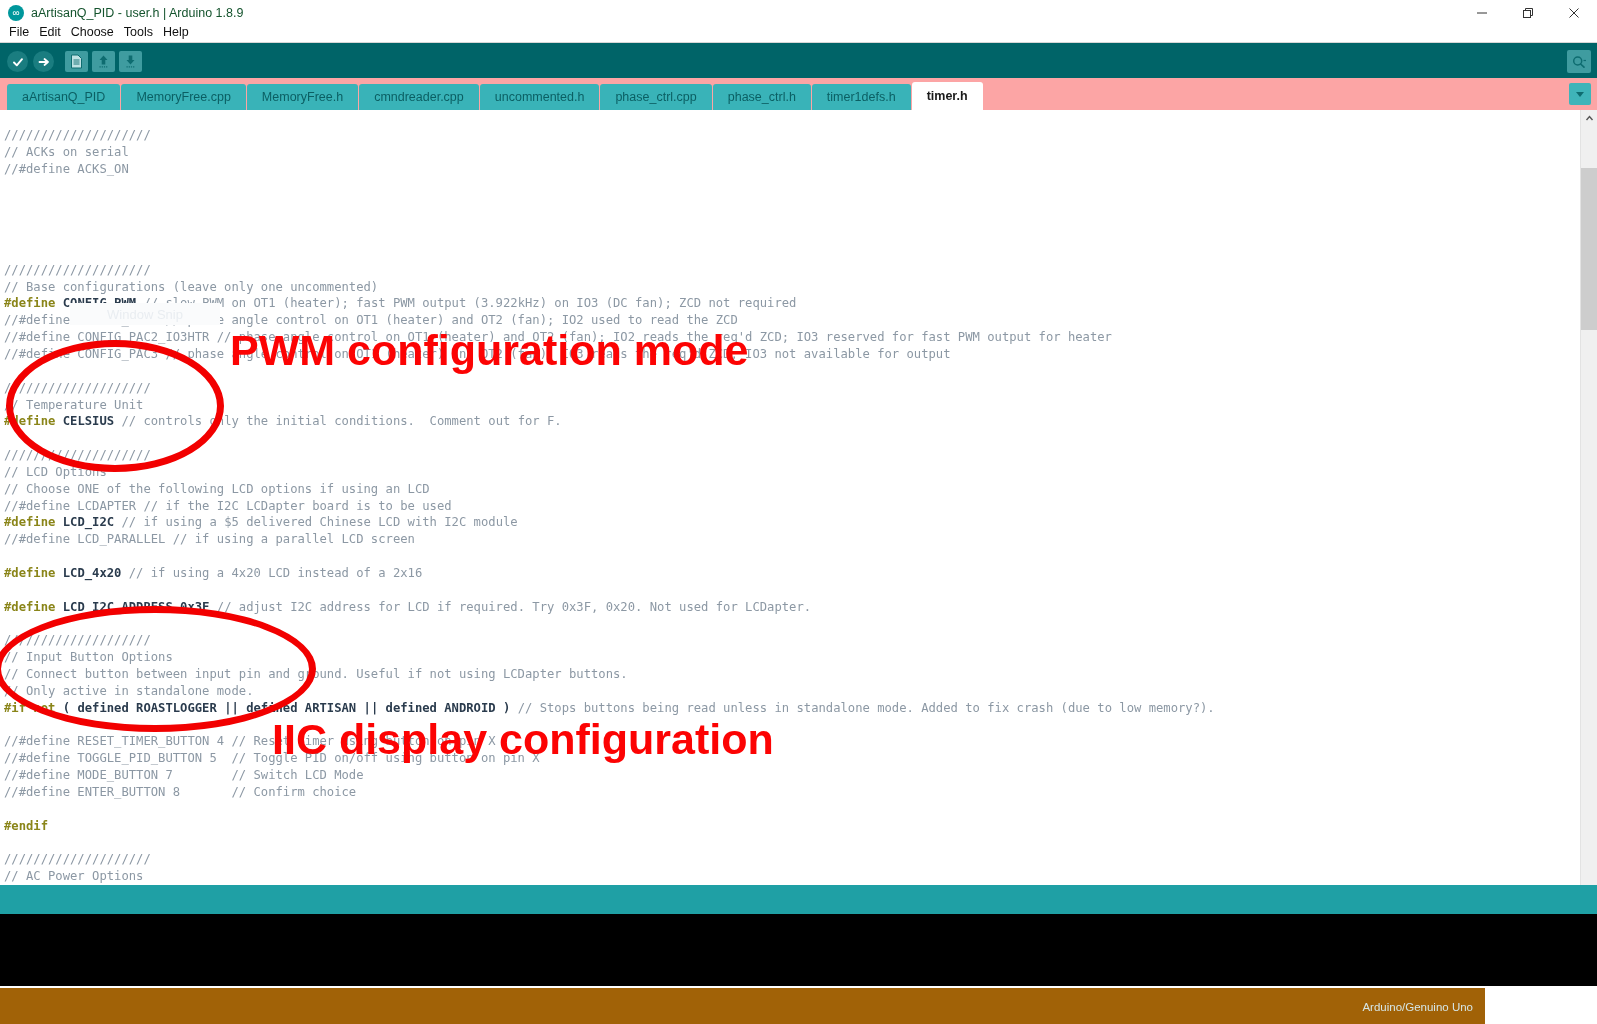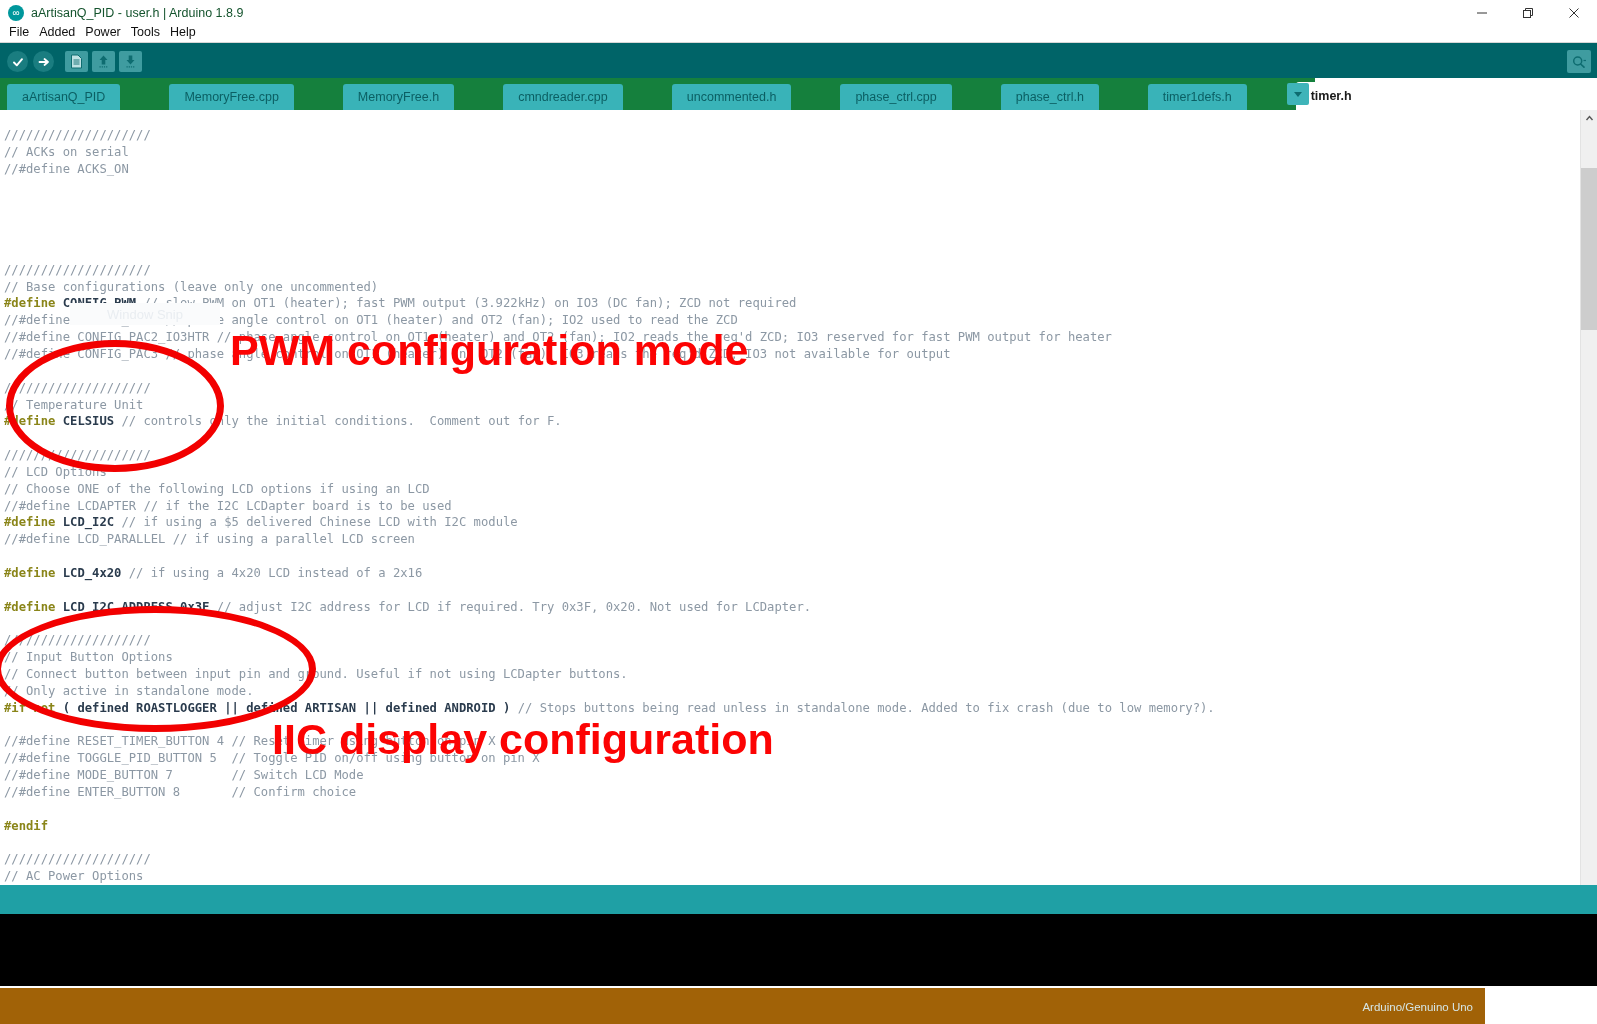--- a/index.html
+++ b/index.html
@@ -81,23 +81,23 @@
   #tb-open   { left: 92px; }
   #tb-save   { left: 119px; }
   #tb-serial {
     position: absolute; right: 6px; top: 7px; width: 24px; height: 23px;
     border-radius: 2px; background: #3f9ca0;
     display: flex; align-items: center; justify-content: center;
   }
 
   
   #tabbar {
-    position: absolute; left: 0; top: 78px; width: 1315px; height: 32px;
-    background: #15803d;
-    display: flex; align-items: flex-end; gap: 48px;
+    position: absolute; left: 0; top: 78px; width: 1597px; height: 32px;
+    background: #fca5a5;
+    display: flex; align-items: flex-end;
   }
   .tab {
     height: 26px; margin-right: 1px;
     padding: 0 15px;
     display: flex; align-items: center; justify-content: center;
     background: #39b3b8;
     color: #0b5f63;
     font-size: 12.5px;
     border-radius: 3px 3px 0 0;
     white-space: nowrap;
@@ -229,22 +229,22 @@
 </div>
 <div class="winbtn" id="btn-close">
   <svg width="12" height="12" viewBox="0 0 12 12">
     <line x1="1.5" y1="1.5" x2="10.5" y2="10.5" stroke="#333" stroke-width="1"></line>
     <line x1="10.5" y1="1.5" x2="1.5" y2="10.5" stroke="#333" stroke-width="1"></line>
   </svg>
 </div>
 
 <div id="menubar">
   <div class="menu-item">File</div>
-  <div class="menu-item">Added</div>
-  <div class="menu-item">Power</div>
+  <div class="menu-item">Edit</div>
+  <div class="menu-item">Choose</div>
   <div class="menu-item">Tools</div>
   <div class="menu-item">Help</div>
 </div>
 
 <div id="toolbar-sep"></div>
 <div id="toolbar">
   <div class="tb-round" id="tb-verify">
     <svg width="14" height="14" viewBox="0 0 14 14">
       <polyline points="3,7.5 5.8,10.3 11,4.2" fill="none" stroke="#ffffff" stroke-width="1.9" stroke-linecap="round" stroke-linejoin="round"></polyline>
     </svg>

